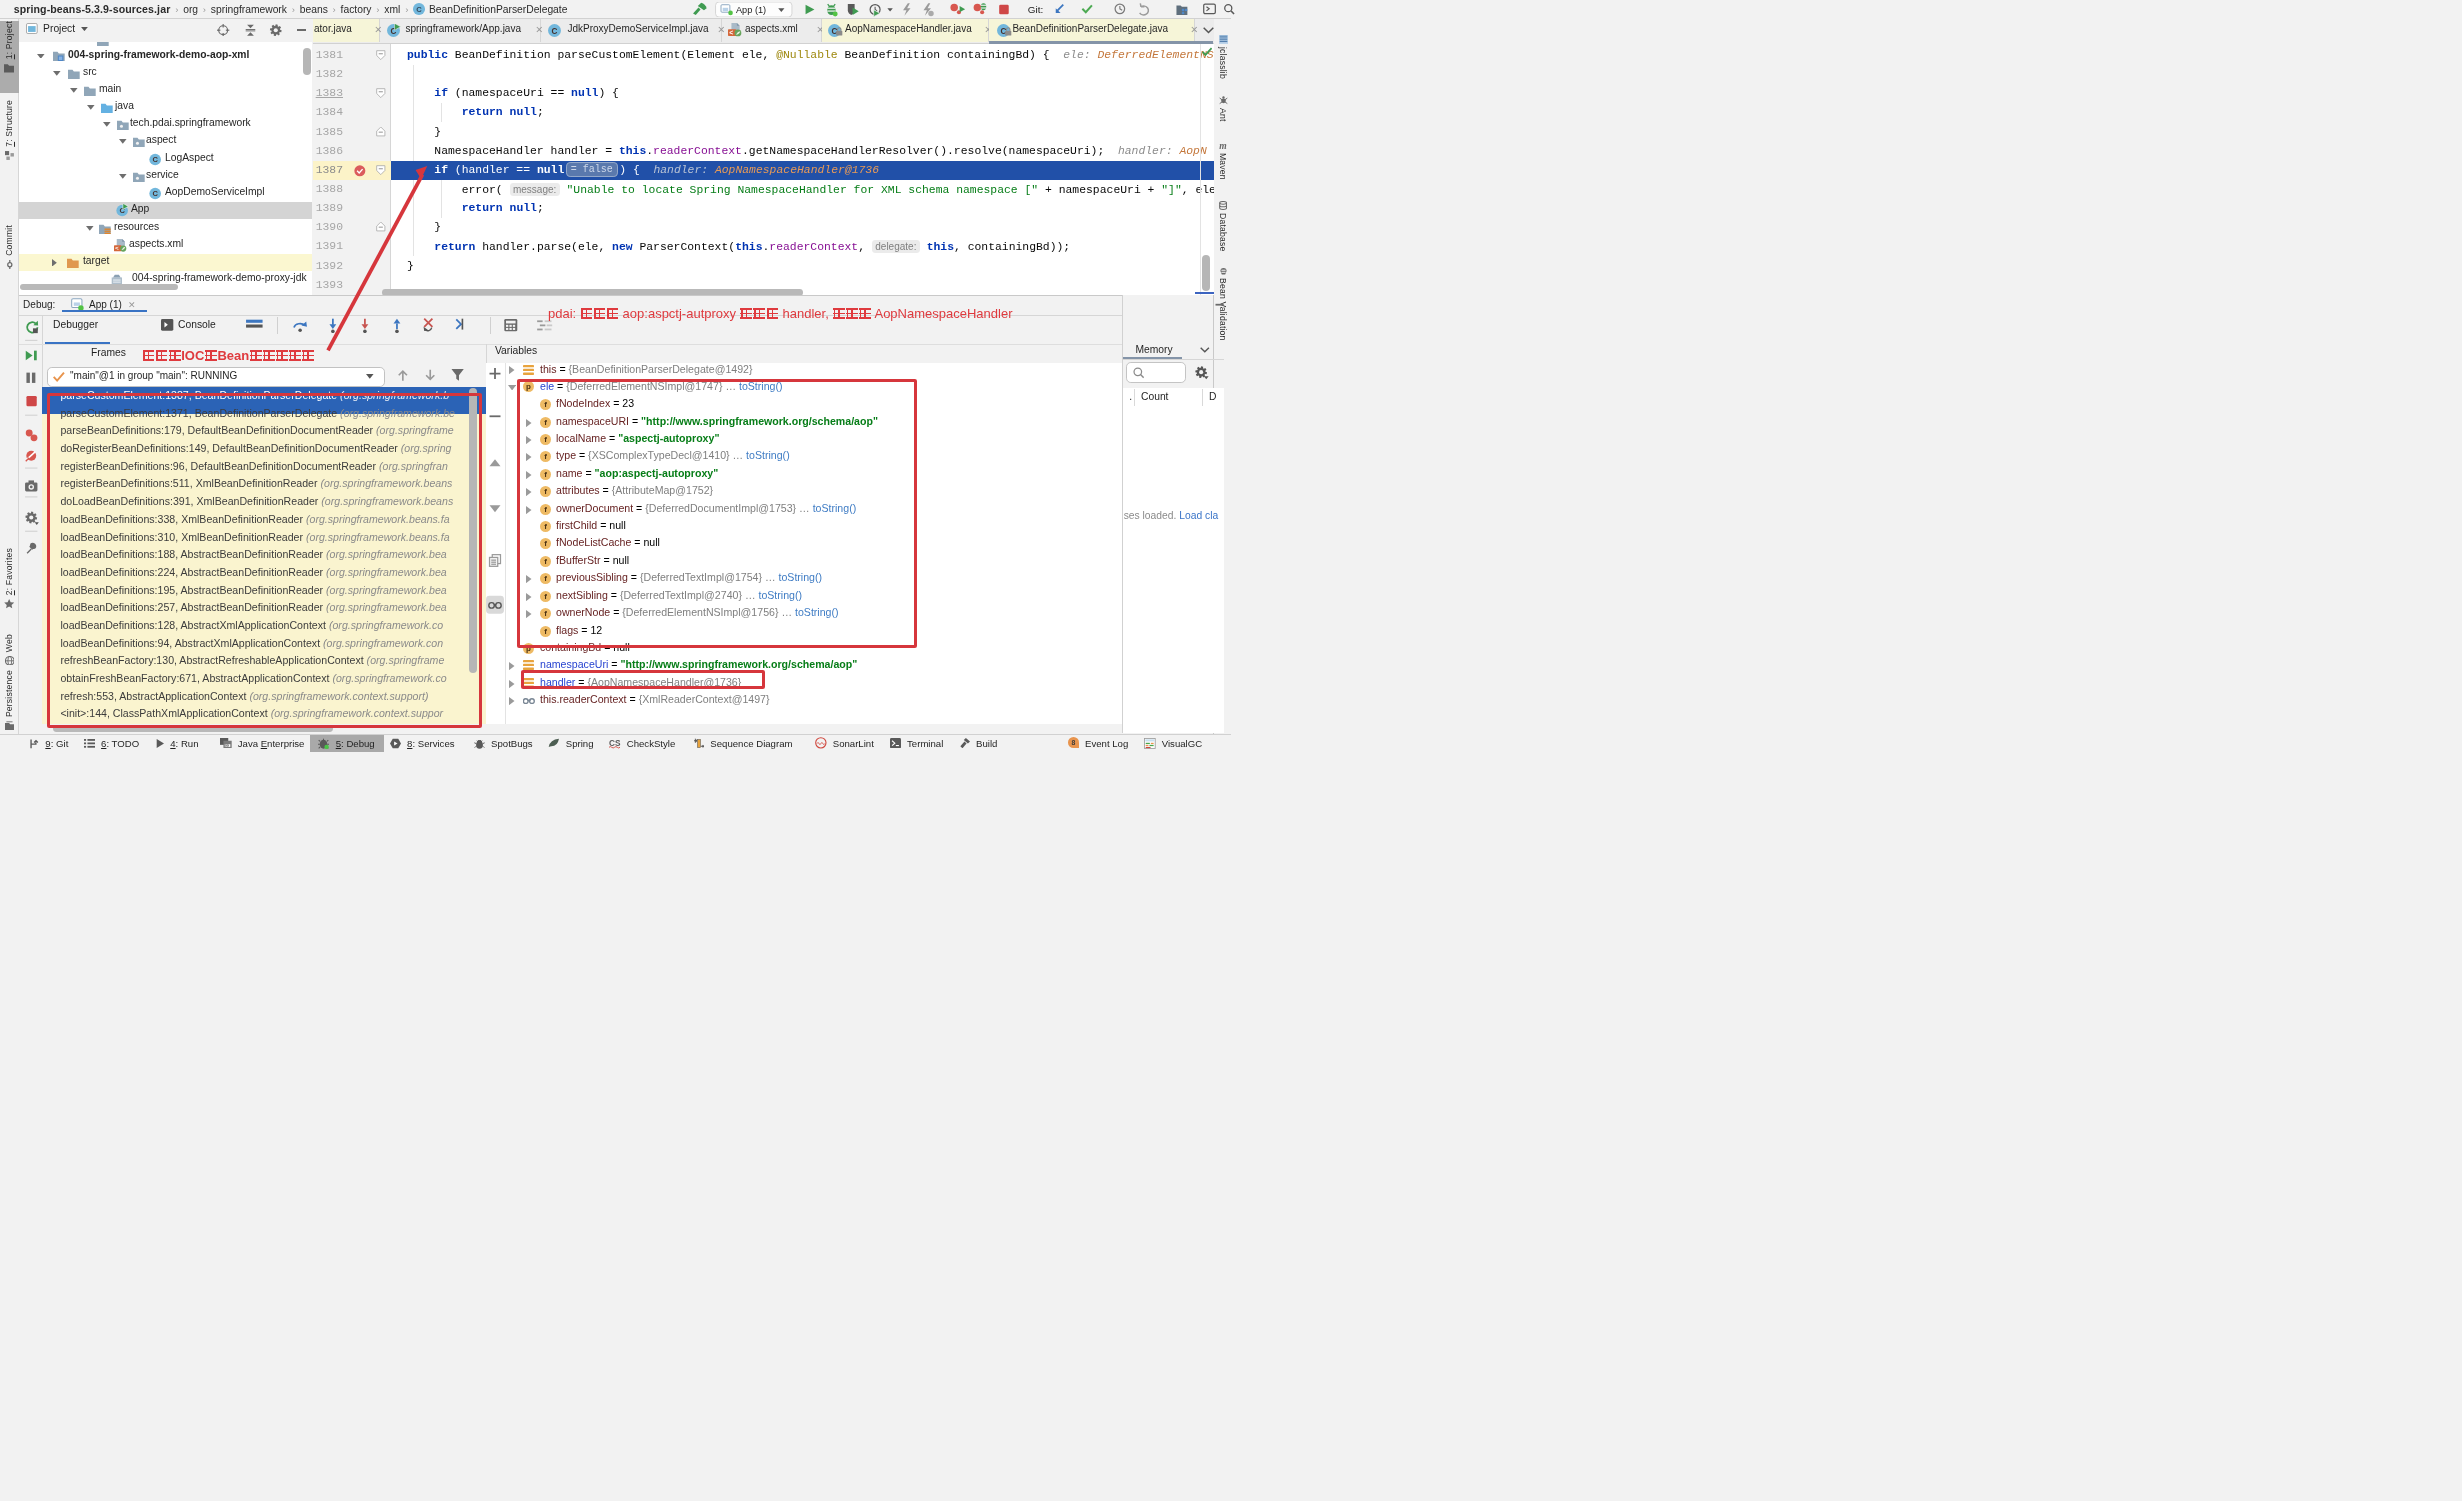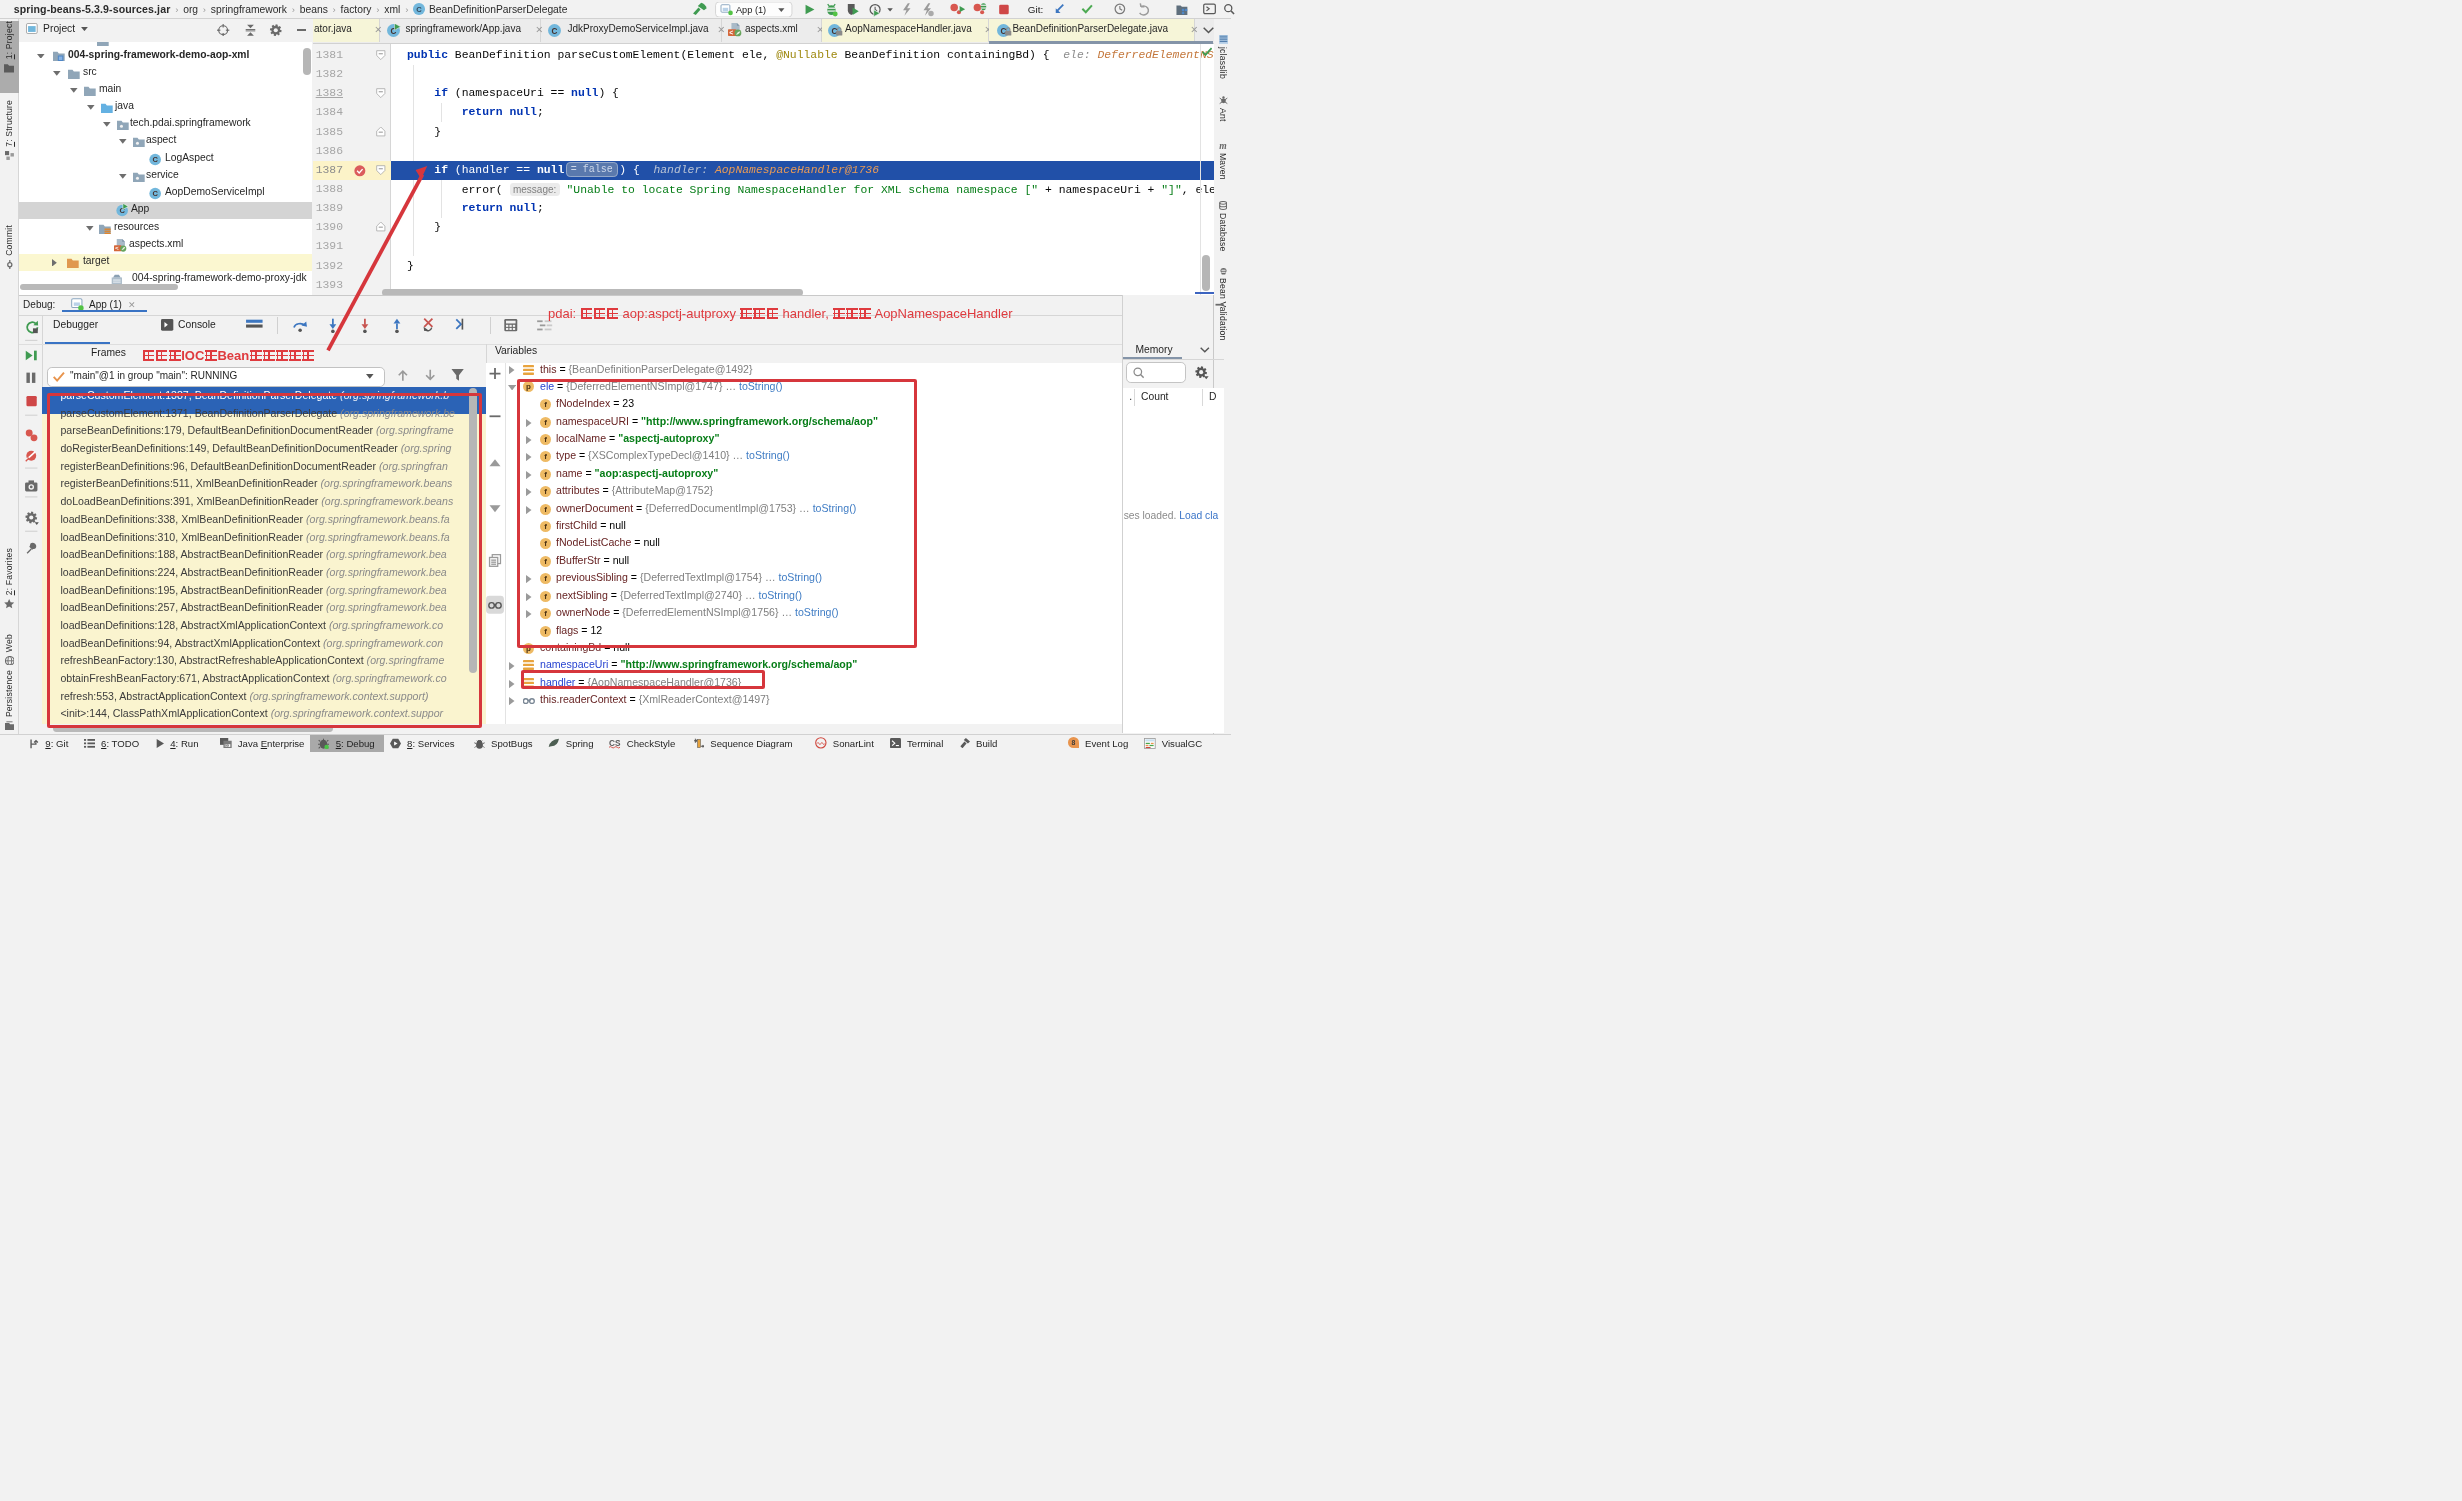--- a/index.html
+++ b/index.html
@@ -507,34 +507,36 @@
 <div class="lnum" style="top:2.1px;">1381</div>
 <div class="cline" style="top:2.1px;"><span class="kw">public</span> BeanDefinition parseCustomElement(Element ele, <span class="ann">@Nullable</span> BeanDefinition containingBd) {  <span class="hintn">ele: </span><span class="hintv">DeferredElementNS</span></div>
 <div class="lnum" style="top:21px;">1382</div>
 <div class="lnum" style="top:40px;text-decoration:underline;">1383</div>
 <div class="cline" style="top:40px;">    <span class="kw">if</span> (namespaceUri == <span class="kw">null</span>) {</div>
 <div class="lnum" style="top:59px;">1384</div>
 <div class="cline" style="top:59px;">        <span class="kw">return</span> <span class="kw">null</span>;</div>
 <div class="lnum" style="top:79px;">1385</div>
 <div class="cline" style="top:79px;">    }</div>
 <div class="lnum" style="top:98px;">1386</div>
+<div class="cline" style="top:98px;">    NamespaceHandler handler = <span class="kw">this</span>.<span class="fld">readerContext</span>.getNamespaceHandlerResolver().resolve(namespaceUri);  <span class="hintn">handler: </span><span class="hintv">AopN</span></div>
 <div class="a" style="left:0;top:117px;width:78px;height:19px;background:#fcf3c8;"></div>
 <div class="lnum" style="top:117px;color:#8c8c8c;">1387</div>
 <svg class="a" style="left:41px;top:121px;" width="11.7" height="11.7" viewBox="0 0 17 17">
       <circle cx="8.5" cy="8.5" r="8" fill="#db5c5c"></circle>
       <path d="M4.5 8.5 l3 3 l5 -5.5" fill="none" stroke="#fff" stroke-width="2"></path>
     </svg>
 <div class="cline" style="padding-left:16px;top:117px;background:#2150a8;color:#fff;left:78px;width:831px;"><span style="font-weight:bold;">    if</span> (handler == <span style="font-weight:bold;">null</span><span style="display:inline-block;background:#5a79ad;border:0.7px solid #93a8c9;border-radius:4.1px;color:#cdd8ea;font-size:10px;line-height:13px;padding:0 4.1px;margin:0 1.4px;vertical-align:0.7px;">= false</span>) {  <span style="color:#b9c3d4;font-style:italic;">handler: </span><span style="color:#e89a57;font-style:italic;">AopNamespaceHandler@1736</span></div>
 <div class="lnum" style="top:136px;">1388</div>
 <div class="cline" style="top:136px;">        error( <span class="pchip">message:</span> <span class="str">"Unable to locate Spring NamespaceHandler for XML schema namespace ["</span> + namespaceUri + <span class="str">"]"</span>, ele</div>
 <div class="lnum" style="top:155px;">1389</div>
 <div class="cline" style="top:155px;">        <span class="kw">return</span> <span class="kw">null</span>;</div>
 <div class="lnum" style="top:174px;">1390</div>
 <div class="cline" style="top:174px;">    }</div>
 <div class="lnum" style="top:193px;">1391</div>
+<div class="cline" style="top:193px;">    <span class="kw">return</span> handler.parse(ele, <span class="kw">new</span> ParserContext(<span class="kw">this</span>.<span class="fld">readerContext</span>, <span class="pchip">delegate:</span> <span class="kw">this</span>, containingBd));</div>
 <div class="lnum" style="top:213px;">1392</div>
 <div class="cline" style="top:213px;">}</div>
 <div class="lnum" style="top:232px;">1393</div>
 <svg class="a" style="left:63px;top:6.2px;" width="9.6" height="10.3" viewBox="0 0 14 15">
       <path d="M1 1 h12 v7 l-6 6 l-6 -6 z" fill="#fff" stroke="#aaa" stroke-width="1.2"></path>
       <line x1="4" y1="5.5" x2="10" y2="5.5" stroke="#888" stroke-width="1.3"></line>
     </svg>
     <svg class="a" style="left:63px;top:44px;" width="9.6" height="10.3" viewBox="0 0 14 15">
       <path d="M1 1 h12 v7 l-6 6 l-6 -6 z" fill="#fff" stroke="#aaa" stroke-width="1.2"></path>
       <line x1="4" y1="5.5" x2="10" y2="5.5" stroke="#888" stroke-width="1.3"></line>

